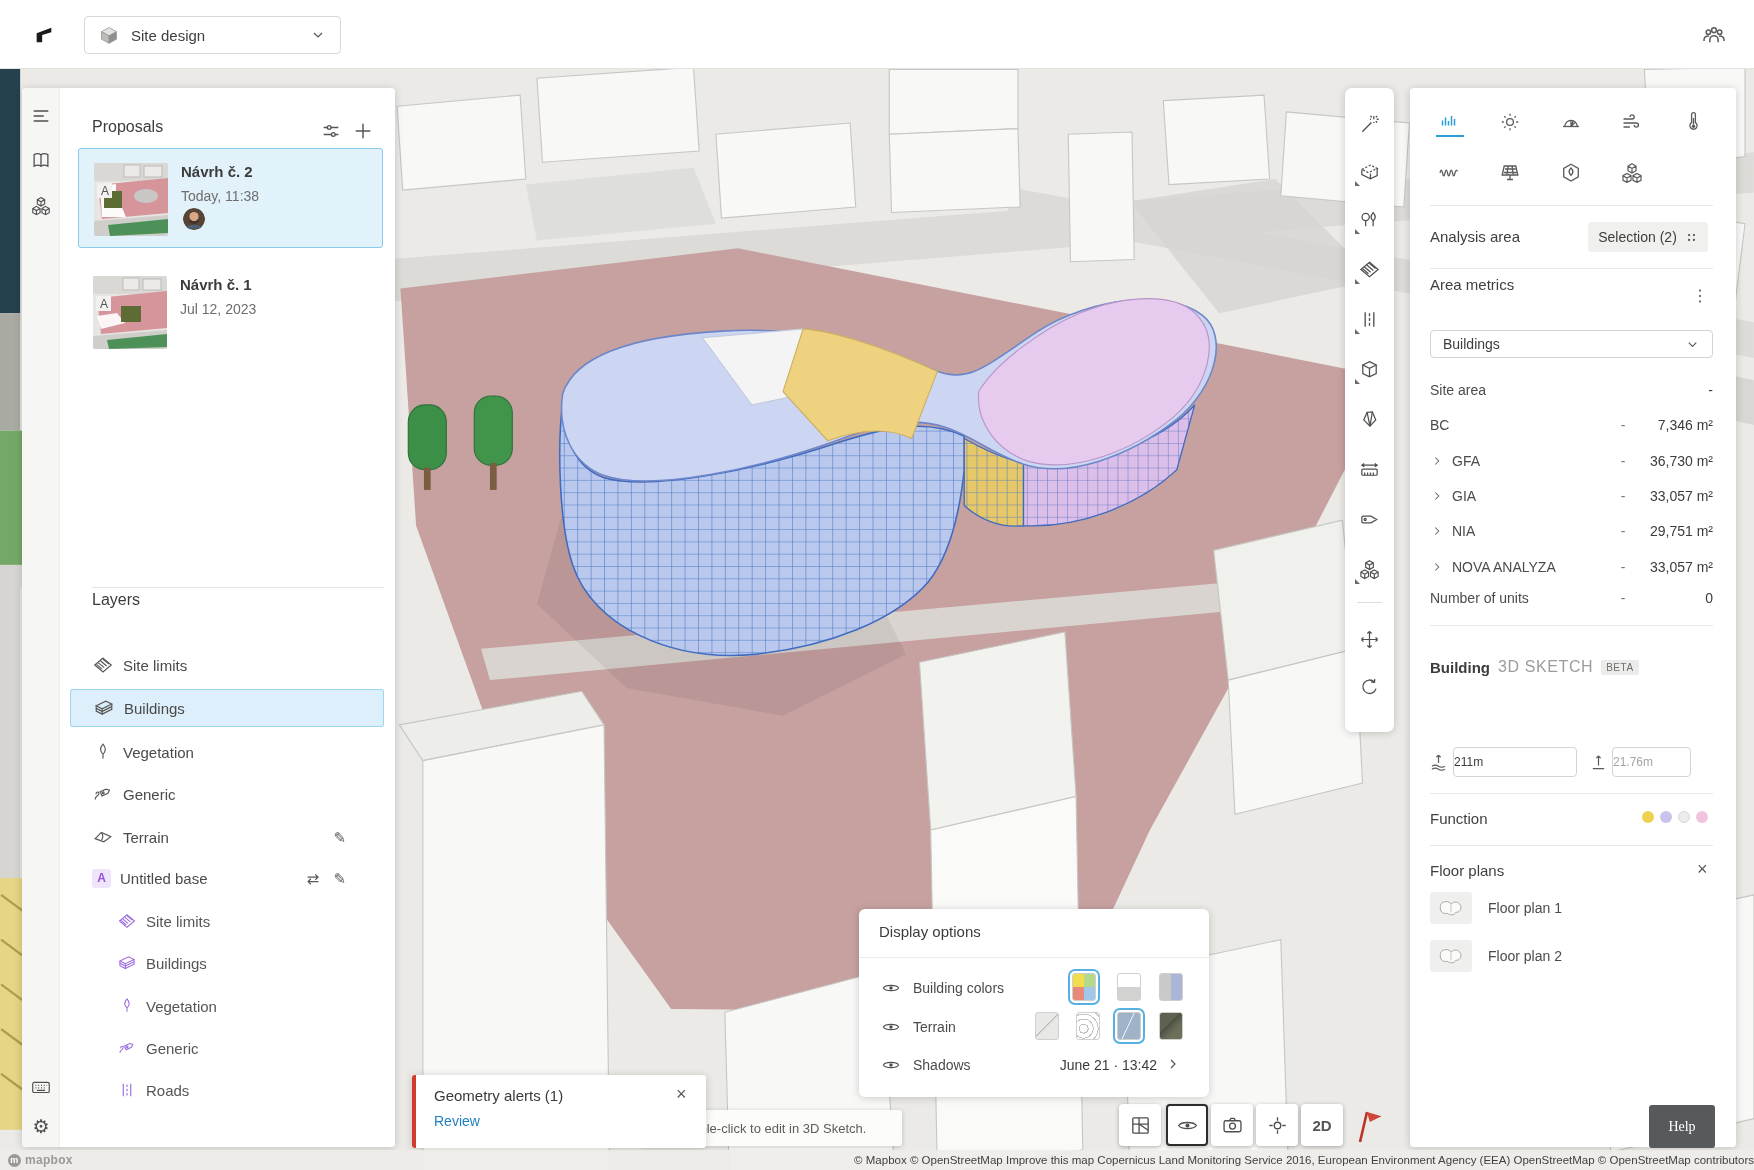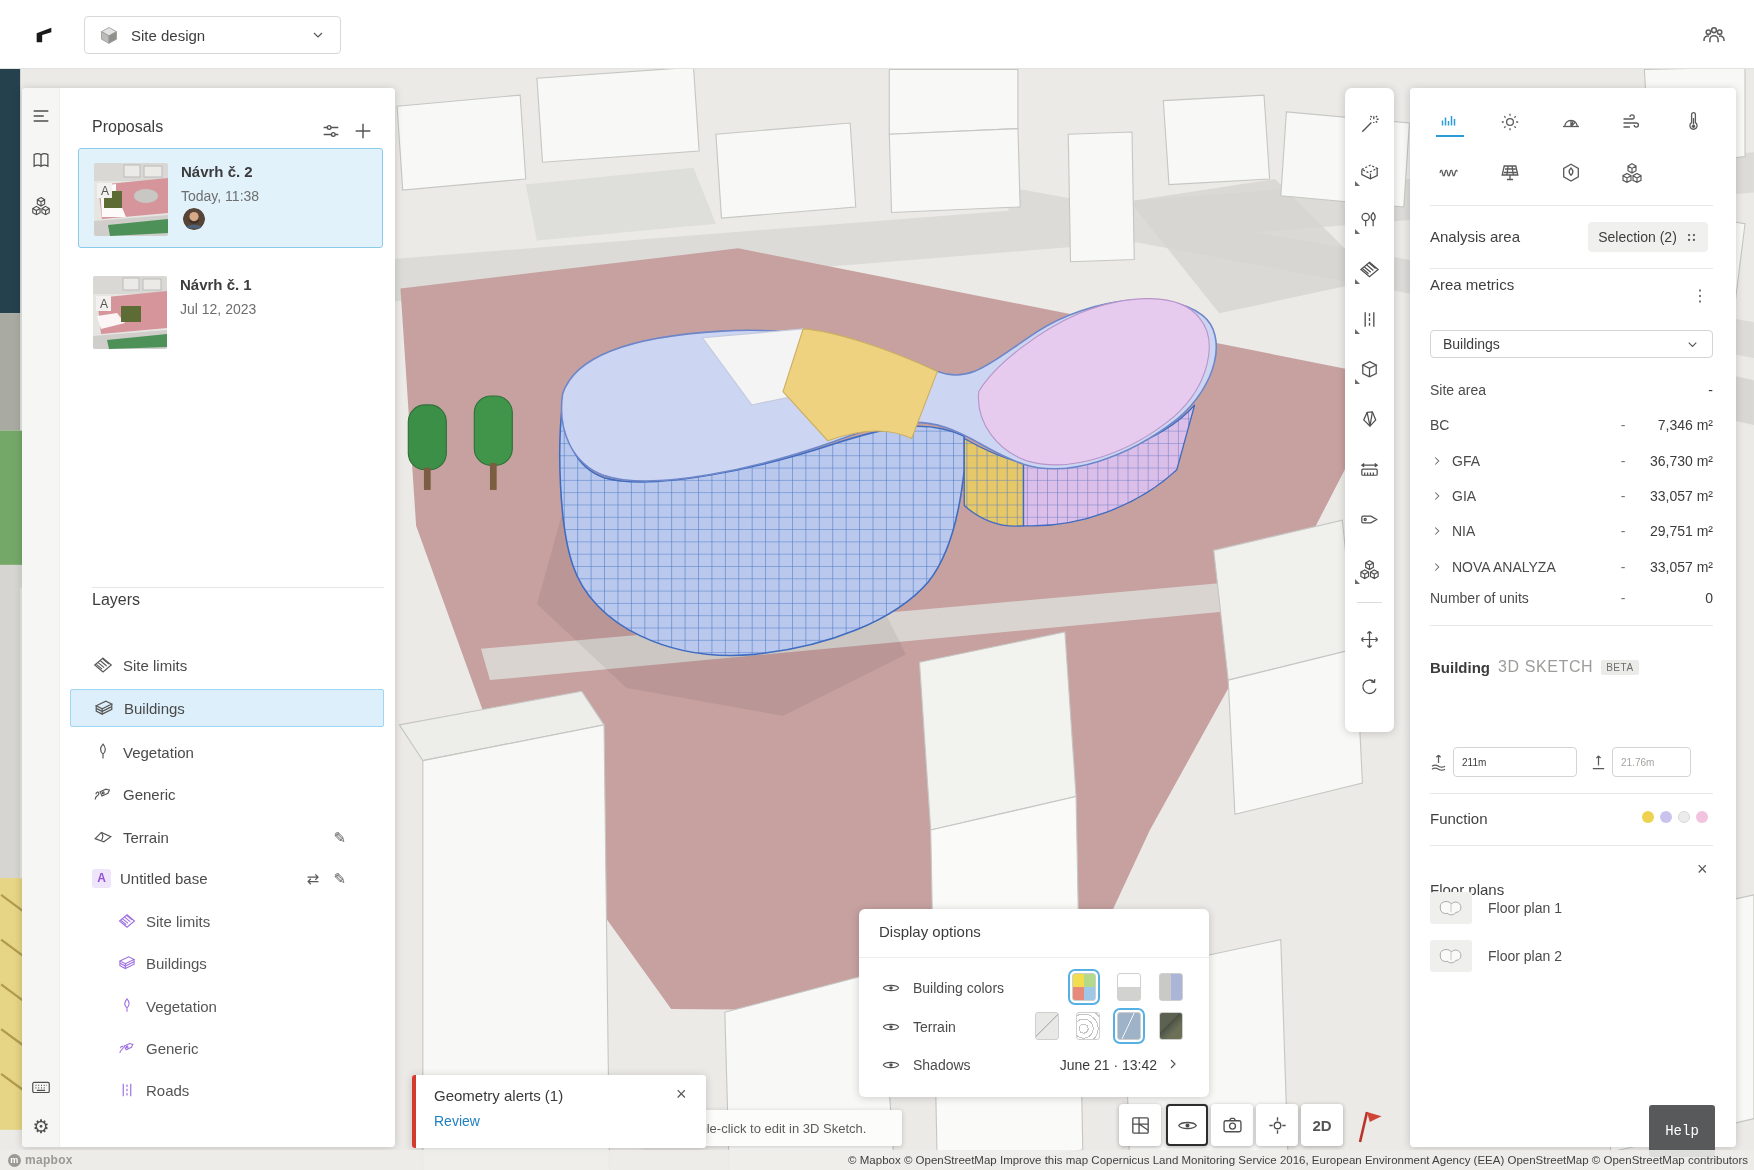--- a/index.html
+++ b/index.html
@@ -64,27 +64,27 @@
   .mrow{position:absolute;left:20px;width:283px;height:24px;display:flex;align-items:center;font-size:14px;color:#4b4b4b}
   .mrow .mchev{width:22px;flex:0 0 22px;color:#666;cursor:pointer;display:flex;align-items:center}
   .mrow .mdash{position:absolute;left:183px;width:20px;text-align:center;color:#777}
   .mrow .mval{position:absolute;right:0;text-align:right;color:#3c3c3c}
   .btitle{position:absolute;left:20px;top:570px;display:flex;align-items:center;gap:8px}
   .btitle b{font-size:15px;color:#3c3c3c}
   .btitle .sub3d{font-size:16px;letter-spacing:.6px;color:#9c9c9a}
   .beta{font-size:10px;color:#6e6e6e;background:#ebebe9;border-radius:2px;padding:2px 5px;letter-spacing:.5px}
   .editbtn{position:absolute;left:20px;top:599px;width:283px;height:35px;background:#f4f4f2;border:1px solid #cdcdcb;border-radius:4px;display:flex;align-items:center;justify-content:center;gap:9px;font-size:14px;color:#3c3c3c;cursor:pointer}
   .hic{position:absolute;width:21px;height:21px;color:#5a5a5a}
-  .h-input{position:absolute;height:30px;border:1px solid #d4d4d2;border-radius:4px;font-size:10px;color:#3c3c3c;padding:0 8px;font-family:"Liberation Sans",sans-serif;background:#fff}
+  .h-input{position:absolute;height:30px;border:1px solid #d4d4d2;border-radius:4px;font-size:12px;color:#3c3c3c;padding:0 0;font-family:"Liberation Sans",sans-serif;background:#fff}
   .h-input.dim{color:#a4a4a2}
   .fdot{position:absolute;top:723px;width:12px;height:12px;border-radius:50%;cursor:pointer}
   .xclose{position:absolute;font-size:18px;color:#5a5a5a;cursor:pointer;line-height:1}
   .fprow{position:absolute;left:20px;width:283px;height:40px;display:flex;align-items:center;gap:16px;font-size:14px;color:#4b4b4b;cursor:pointer}
   .fpthumb{width:42px;height:32px;background:#efefed;border-radius:3px;flex:0 0 42px;display:flex;align-items:center;justify-content:center}
-  .helpbtn{position:absolute;left:239px;top:1017px;width:66px;height:52px;background:#58595b;color:#fff;border:none;border-radius:3px;font-size:14px;font-family:Liberation Mono, monospace;cursor:pointer}
+  .helpbtn{position:absolute;left:239px;top:1017px;width:66px;height:43px;background:#58595b;color:#fff;border:none;border-radius:3px;font-size:14px;font-family:Liberation Serif, serif;cursor:pointer}
 
   
   .dpopup{left:859px;top:909px;width:350px;height:188px;border-radius:6px;z-index:22}
   .dp-title{position:absolute;left:20px;top:14px;font-size:15px;color:#3c3c3c}
   .dp-div{position:absolute;left:0;top:48px;width:100%;height:1px;background:#ececea}
   .dp-row-label{position:absolute;left:54px;font-size:14px;color:#4b4b4b}
   .dp-eye{position:absolute;left:22px;width:20px;height:20px;color:#4f4f4f;cursor:pointer}
   .sw{position:absolute;width:24px;height:28px;border-radius:3px;border:1px solid #cfcfcd;cursor:pointer}
   .sw.sel{outline:2px solid #57b0e3;outline-offset:2px}
   .dp-val{position:absolute;font-size:14px;color:#3c3c3c;cursor:pointer}
@@ -101,21 +101,21 @@
   .vbtn{position:absolute;top:1104px;width:42px;height:42px;background:#fff;border-radius:4px;box-shadow:0 1px 4px rgba(0,0,0,.3);display:flex;align-items:center;justify-content:center;color:#4f4f4f;cursor:pointer;z-index:21}
   .vbtn.active{border:2px solid #2d2d2d}
   .vbtn .lbl2d{font-size:15px;font-weight:600;color:#555}
   .flag{position:absolute;left:1352px;top:1106px;z-index:21;cursor:pointer}
 
   
   .attr{position:absolute;left:0;top:1150px;width:1754px;height:20px;background:rgba(237,236,233,.9);z-index:26;display:flex;align-items:center}
   .mb-logo{display:flex;align-items:center;gap:4px;margin-left:8px}
   .mb-logo .mbc{width:13px;height:13px;border-radius:50%;background:#9a9995;color:#fff;font-size:9px;display:flex;align-items:center;justify-content:center;font-weight:700}
   .mb-logo span{font-size:12px;font-weight:700;color:#9a9995;letter-spacing:.3px}
-  .attr-text{margin-left:auto;margin-right:6px;font-size:11.5px;color:#3f3f3f}
+  .attr-text{margin-left:auto;margin-right:0;font-size:11.5px;color:#3f3f3f}
 </style>
 </head>
 <body>
 
 <div class="stage">
 
   <svg class="abs" style="left:0;top:0;z-index:1" width="1754" height="1170" viewBox="0 0 1754 1170">
     <defs>
       <pattern id="fgB" width="12" height="11" patternUnits="userSpaceOnUse">
         <rect width="12" height="11" fill="#b9c8ec"></rect>
@@ -736,21 +736,21 @@
     <input class="h-input dim" style="left: 202px; top: 659px; width: 79px;" value="21.76m">
 
     <div class="rdiv" style="top:705px"></div>
     <span class="rlabel" style="top:722px">Function</span>
     <span class="fdot" style="left:232px;background:#eed24f"></span>
     <span class="fdot" style="left:250px;background:#c9c4ed"></span>
     <span class="fdot" style="left:268px;background:#ececec;border:1px solid #d8d8d6"></span>
     <span class="fdot" style="left:286px;background:#f2c3de"></span>
 
     <div class="rdiv" style="top:757px"></div>
-    <span class="rlabel" style="top:793px">Floor plans</span>
+    <span class="rlabel" style="top:774px">Floor plans</span>
     <span class="xclose" style="left:287px;top:772px">×</span>
 
     <div class="fprow" style="top:800px">
       <span class="fpthumb">
         <svg width="36" height="26" viewBox="0 0 40 30">
             <path d="M8 11c2.5-4.5 10-4.5 12.5-.5 2-3.5 9-3 10.5 1.5s-1 8-5.5 8c-1 3-7 4-10 1-4.5 1.5-9.5-2-7.5-10z" fill="#fafaf9" stroke="#9f9f9d"></path>
             <path d="M20 10v10" stroke="#c0c0be"></path>
           </svg>
       </span>
       <span>Floor plan 1</span>

